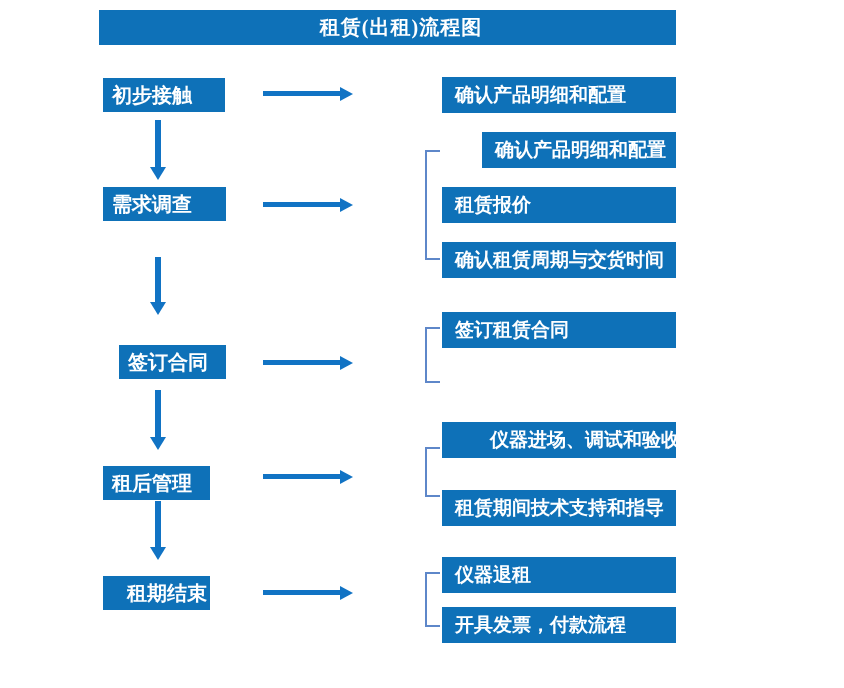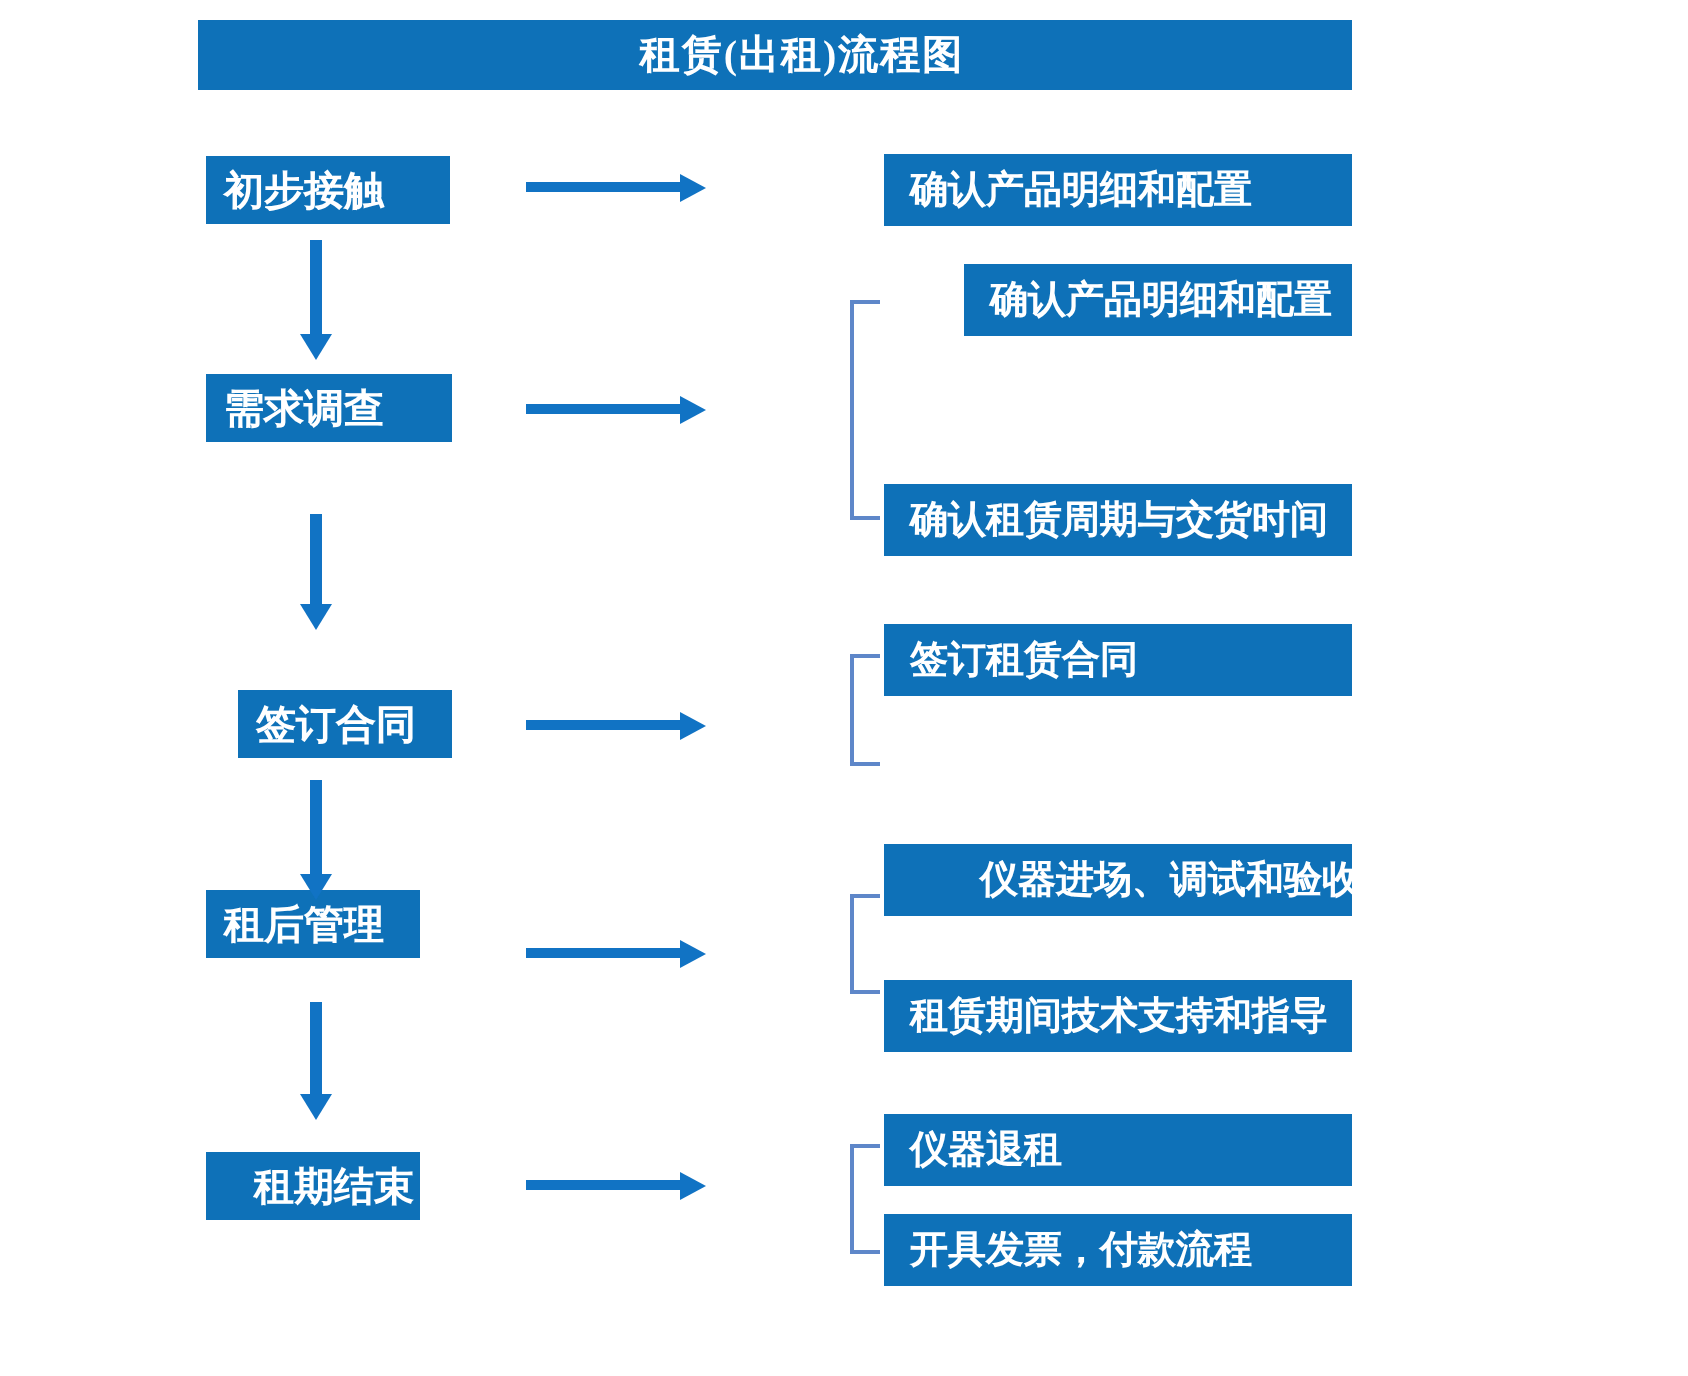--- a/index.html
+++ b/index.html
@@ -37,26 +37,27 @@
 </head>
 <body>
 
 <div class="canvas">
 
   <div class="bluebox title">租赁(出租)流程图</div>
 
   <div class="bluebox step" style="top:78px;  width:122px;">初步接触</div>
   <div class="bluebox step" style="top:187px; width:123px;">需求调查</div>
   <div class="bluebox step" style="top:345px; width:107px;margin-left:16px;">签订合同</div>
-  <div class="bluebox step" style="top:445px; width:107px;">租后管理</div>
+  <div class="bluebox step" style="top:466px; width:107px;">租后管理</div>
   <div class="bluebox step" style="top:576px; width:107px;padding-left:24px;">租期结束</div>
 
   <div class="bluebox detail" style="top:77px;">确认产品明细和配置</div>
 
   <div class="bluebox detail" style="top:132px;margin-left:40px;">确认产品明细和配置</div>
+  <div class="bluebox detail" style="top:187px;">租赁报价</div>
   <div class="bluebox detail" style="top:242px;">确认租赁周期与交货时间</div>
 
   <div class="bluebox detail" style="top:312px;">签订租赁合同</div>
 
   <div class="bluebox detail" style="top:422px;padding-left:48px;">仪器进场、调试和验收</div>
   <div class="bluebox detail" style="top:490px;">租赁期间技术支持和指导</div>
 
   <div class="bluebox detail" style="top:557px;">仪器退租</div>
   <div class="bluebox detail" style="top:607px;">开具发票，付款流程</div>
 

